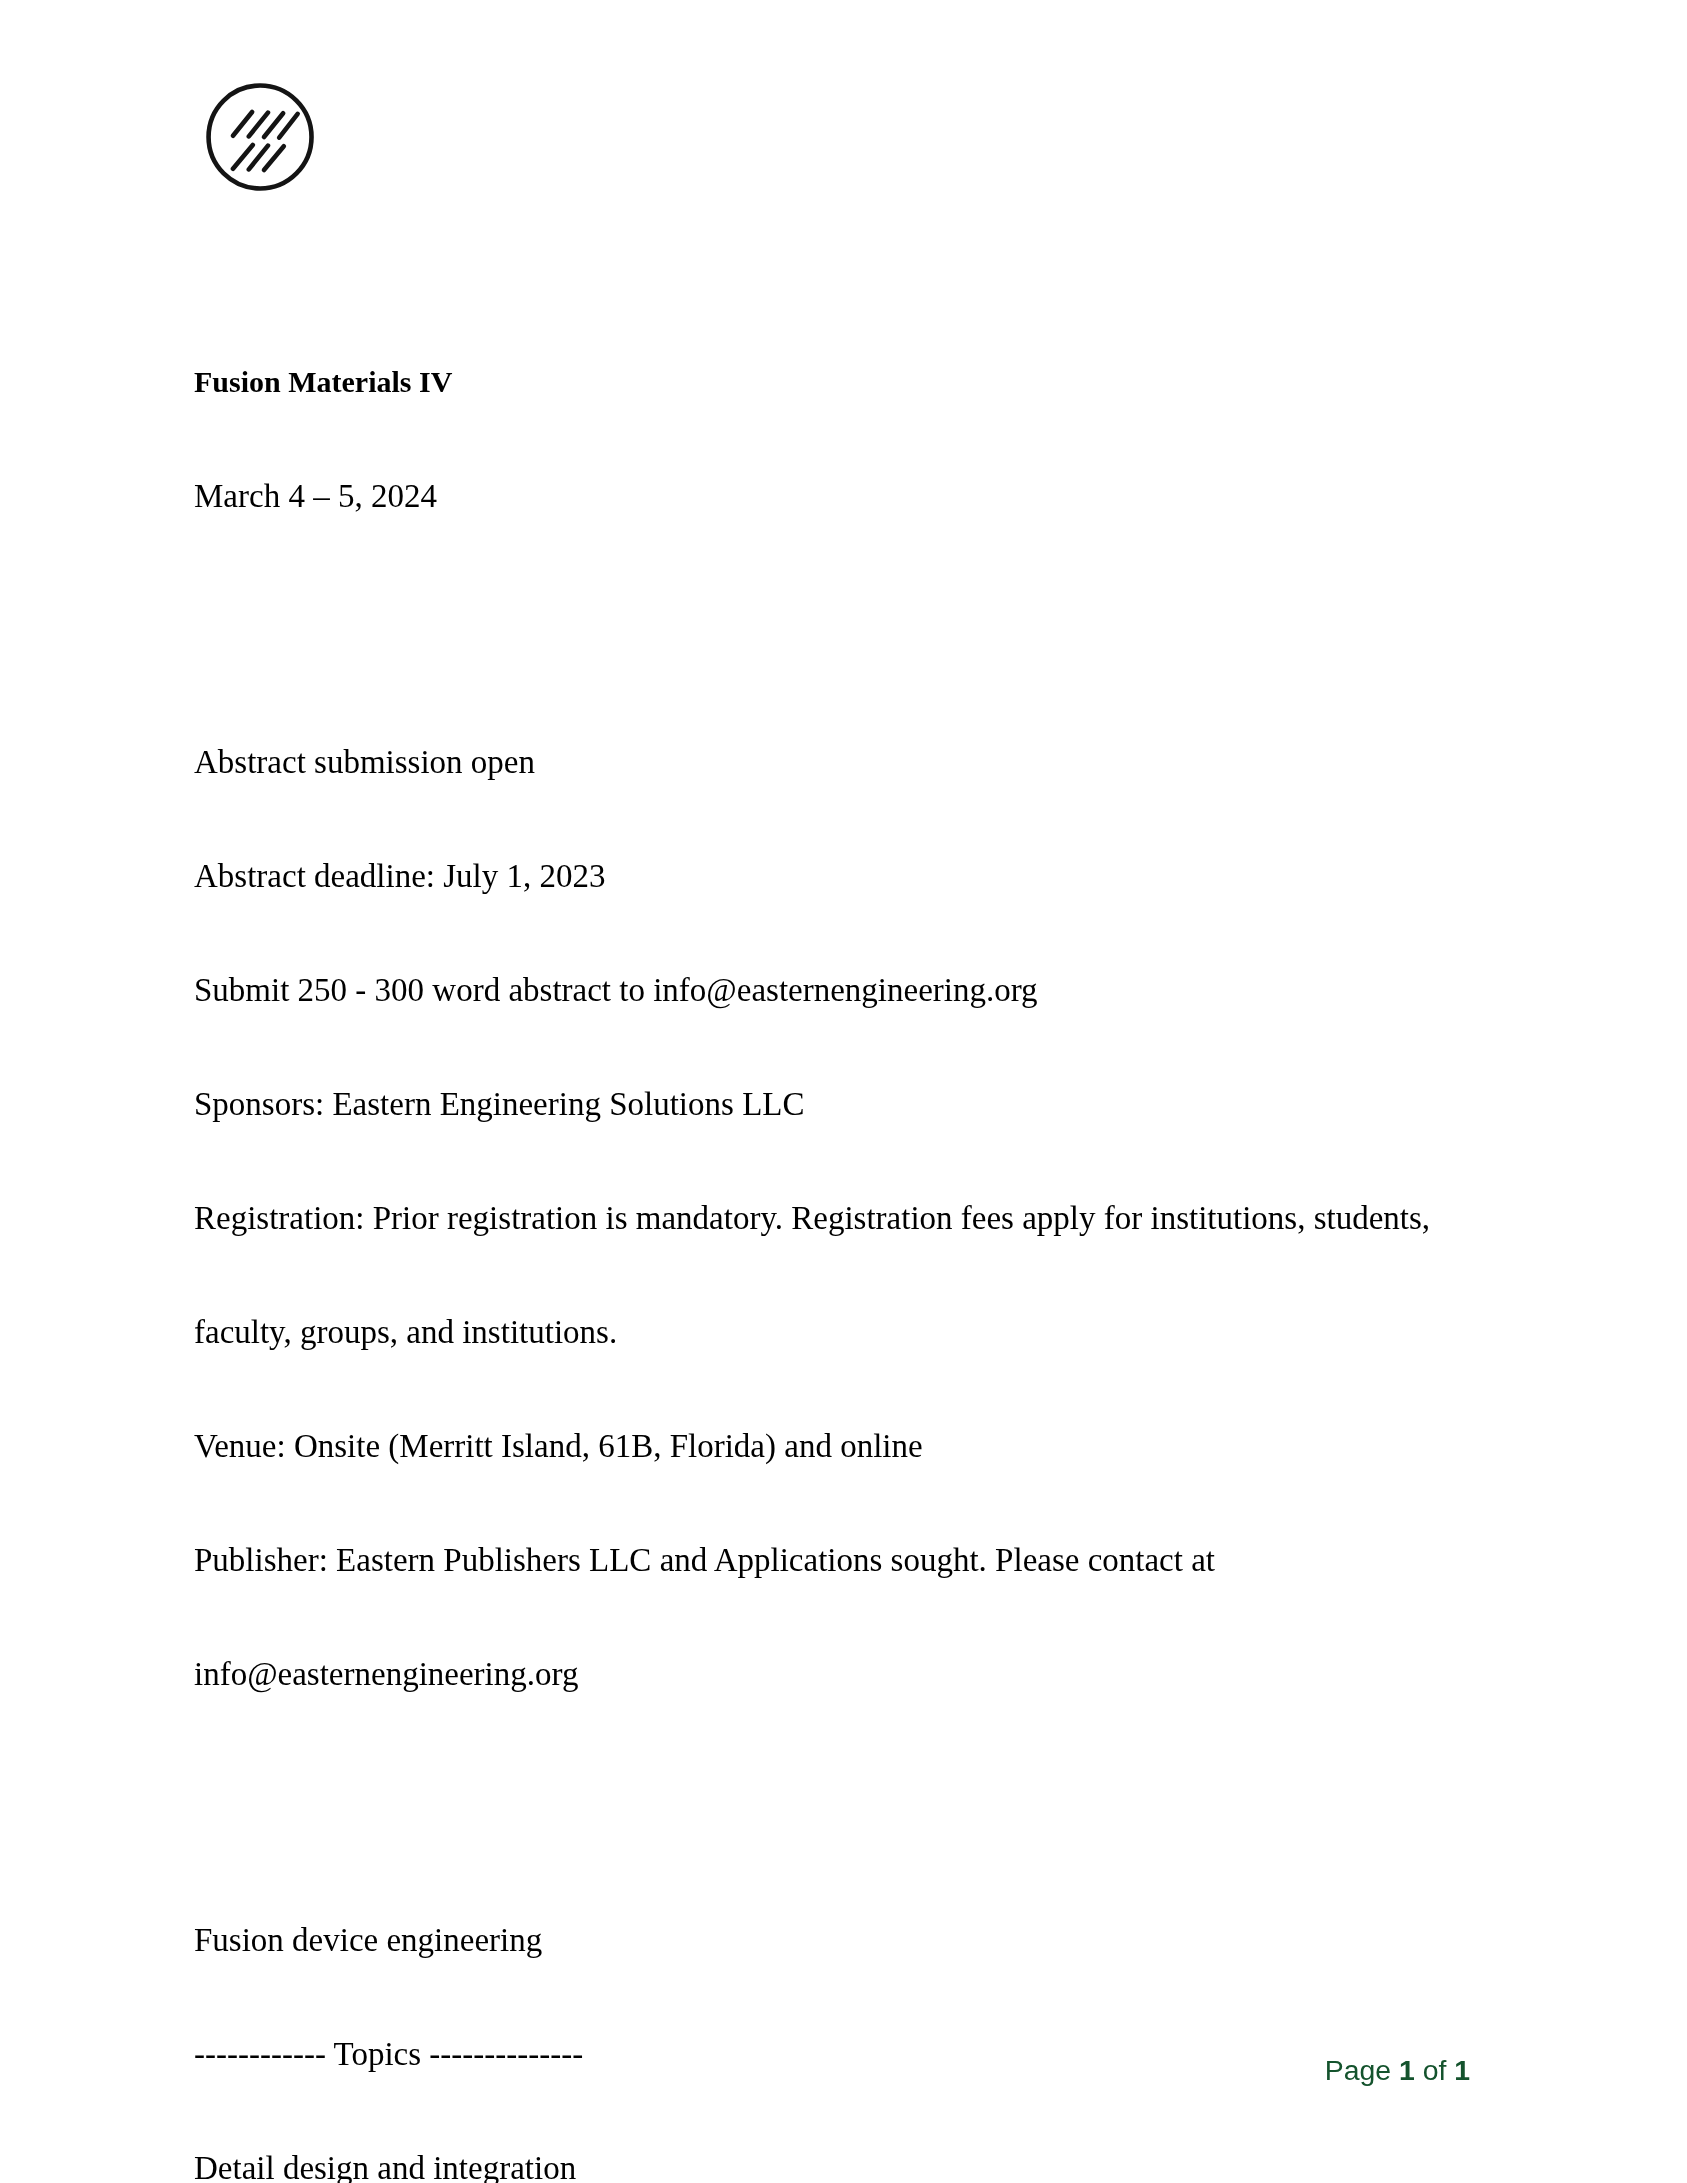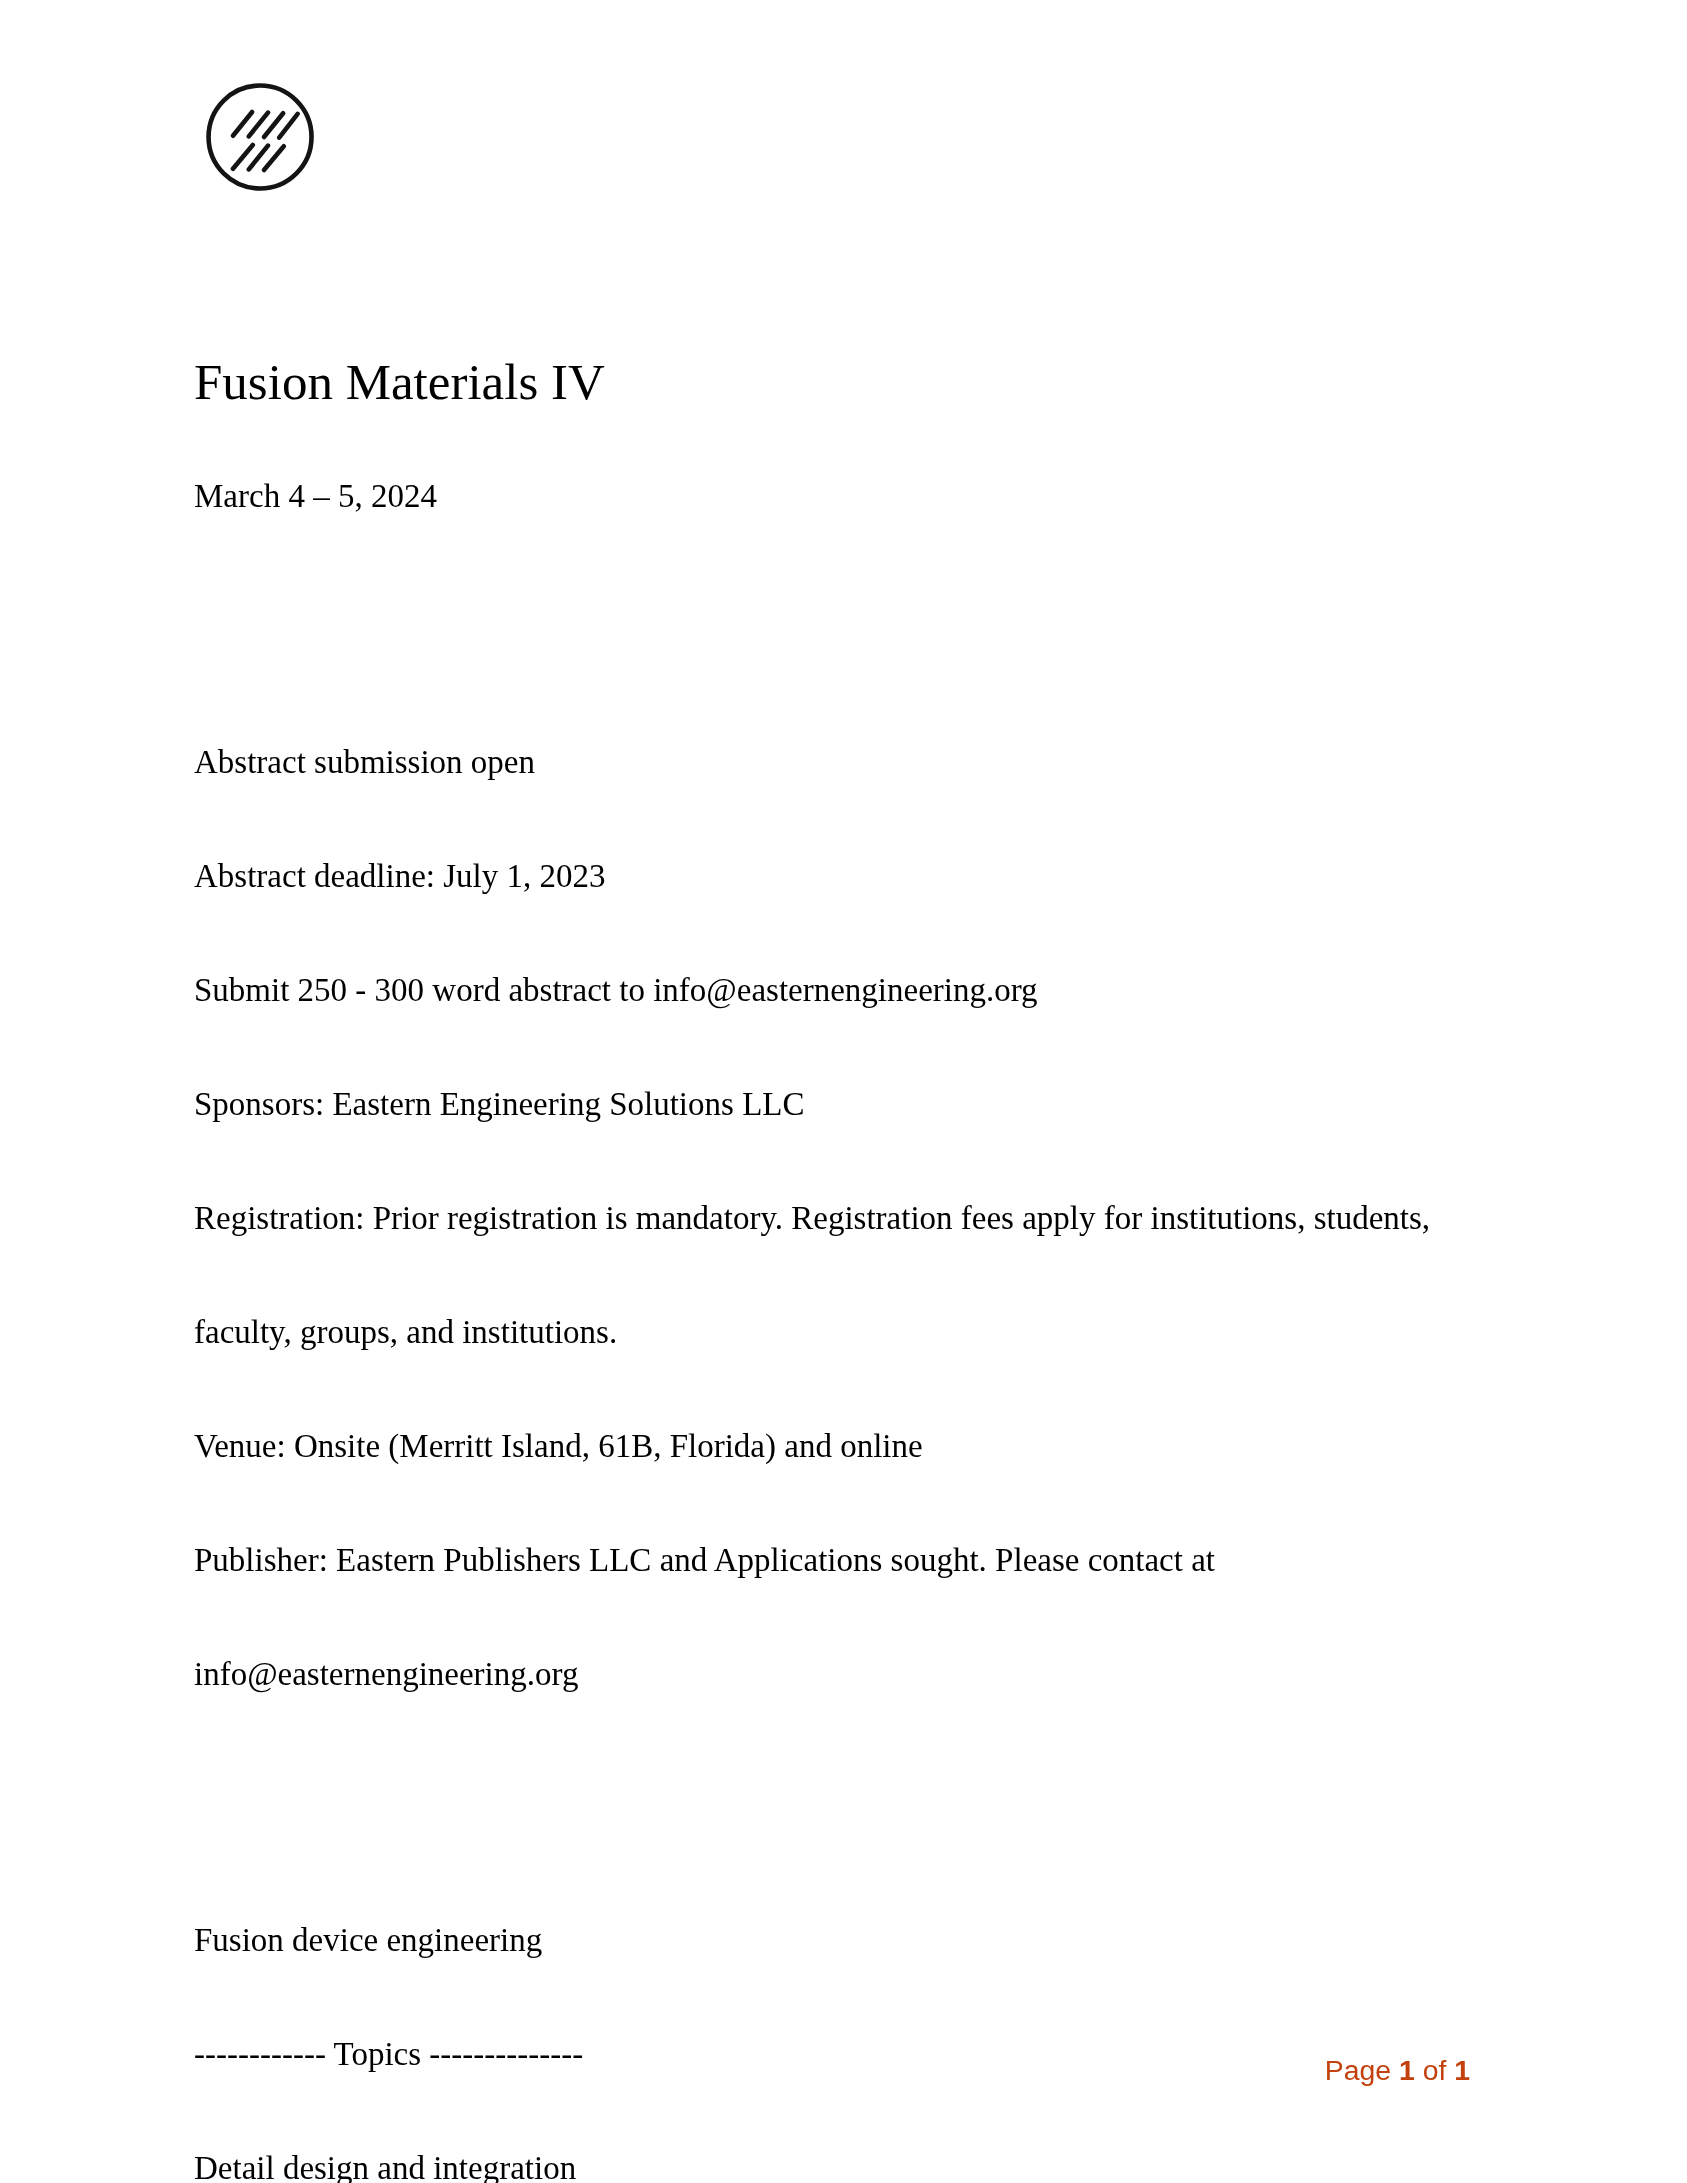--- a/index.html
+++ b/index.html
@@ -32,31 +32,31 @@
     left: 194px;
     top: 287px;
     font-size: 33px;
     line-height: 38px;
     white-space: pre;
   }
   .line {
     height: 38px;
   }
   .line.title {
-    font-size: 51px;
-    font-weight: 400;
+    font-size: 30px;
+    font-weight: 700;
   }
   .footer {
     position: absolute;
     top: 2013px;
     right: 217px;
     font-family: "Liberation Sans", "DejaVu Sans", sans-serif;
     font-size: 28.4px;
     line-height: 38px;
-    color: #c2410c;
+    color: #14532d;
     white-space: pre;
   }
   .footer .num {
     font-weight: 700;
   }
 </style>
 </head>
 <body>
 
 <div class="page">

